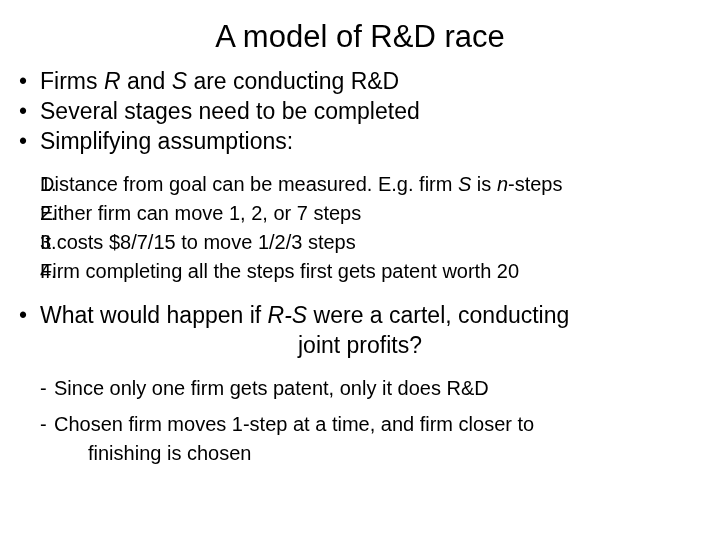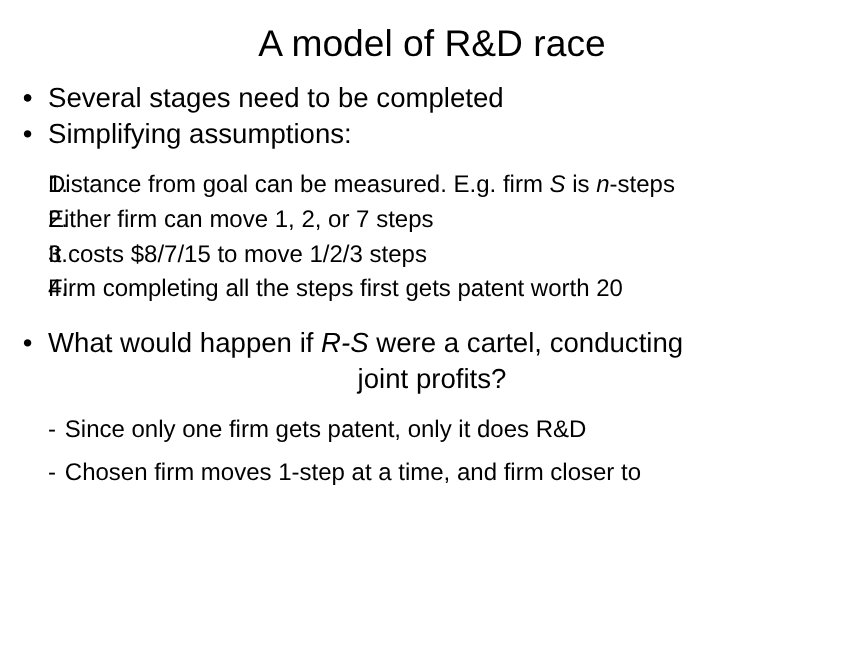--- a/index.html
+++ b/index.html
@@ -99,20 +99,21 @@
 <body>
 
 <div class="slide">
 
   <div class="slide-title">A model of R&amp;D race</div>
 
   <div class="body-area">
 
     <div class="lvl1">
       <span class="bullet">•</span>
+      <span>Firms <span class="it">R</span> and <span class="it">S</span> are conducting R&amp;D</span>
     </div>
 
     <div class="lvl1">
       <span class="bullet">•</span>
       <span>Several stages need to be completed</span>
     </div>
 
     <div class="lvl1">
       <span class="bullet">•</span>
       <span>Simplifying assumptions:</span>
@@ -153,16 +154,17 @@
     <div class="lvl2">
       <span class="marker">-</span>
       <span class="txt" style="padding-left:14px;">Since only one firm gets patent, only it does R&amp;D</span>
     </div>
 
     <div class="gap-sm"></div>
 
     <div class="lvl2 hang">
       <span class="marker">-</span>
       <span class="txt" style="padding-left:14px;">Chosen firm moves 1-step at a time, and firm closer to</span>
+      <span class="txt-indent">finishing is chosen</span>
     </div>
 
   </div>
 </div>
 
 </body></html>

